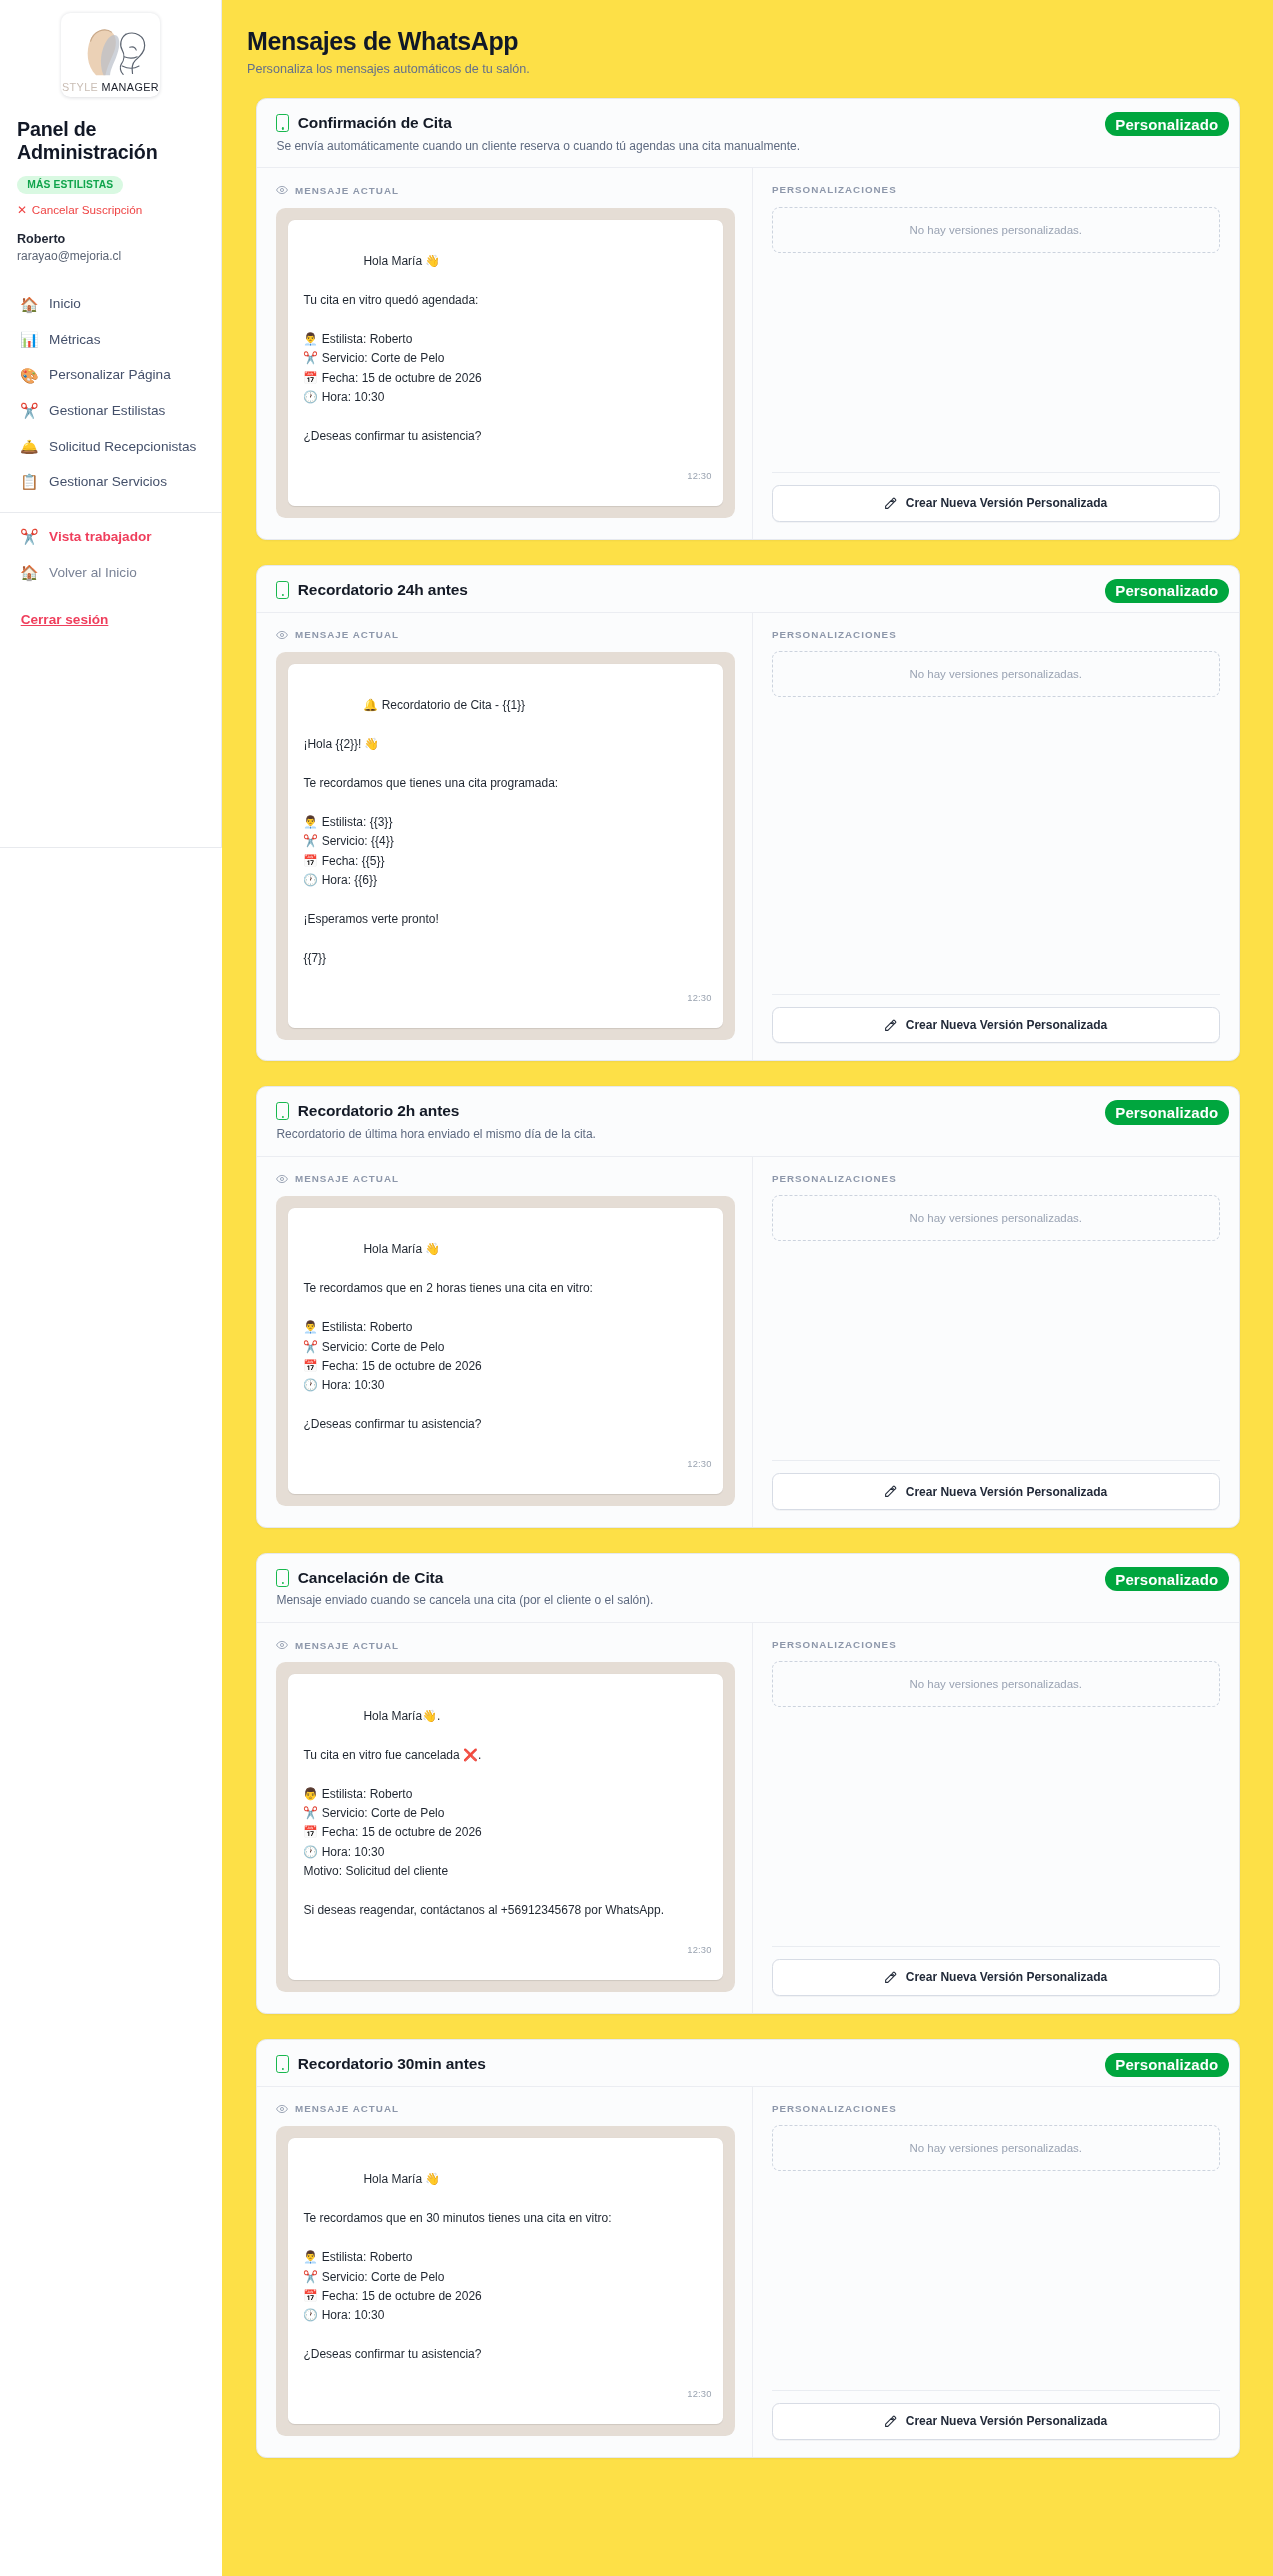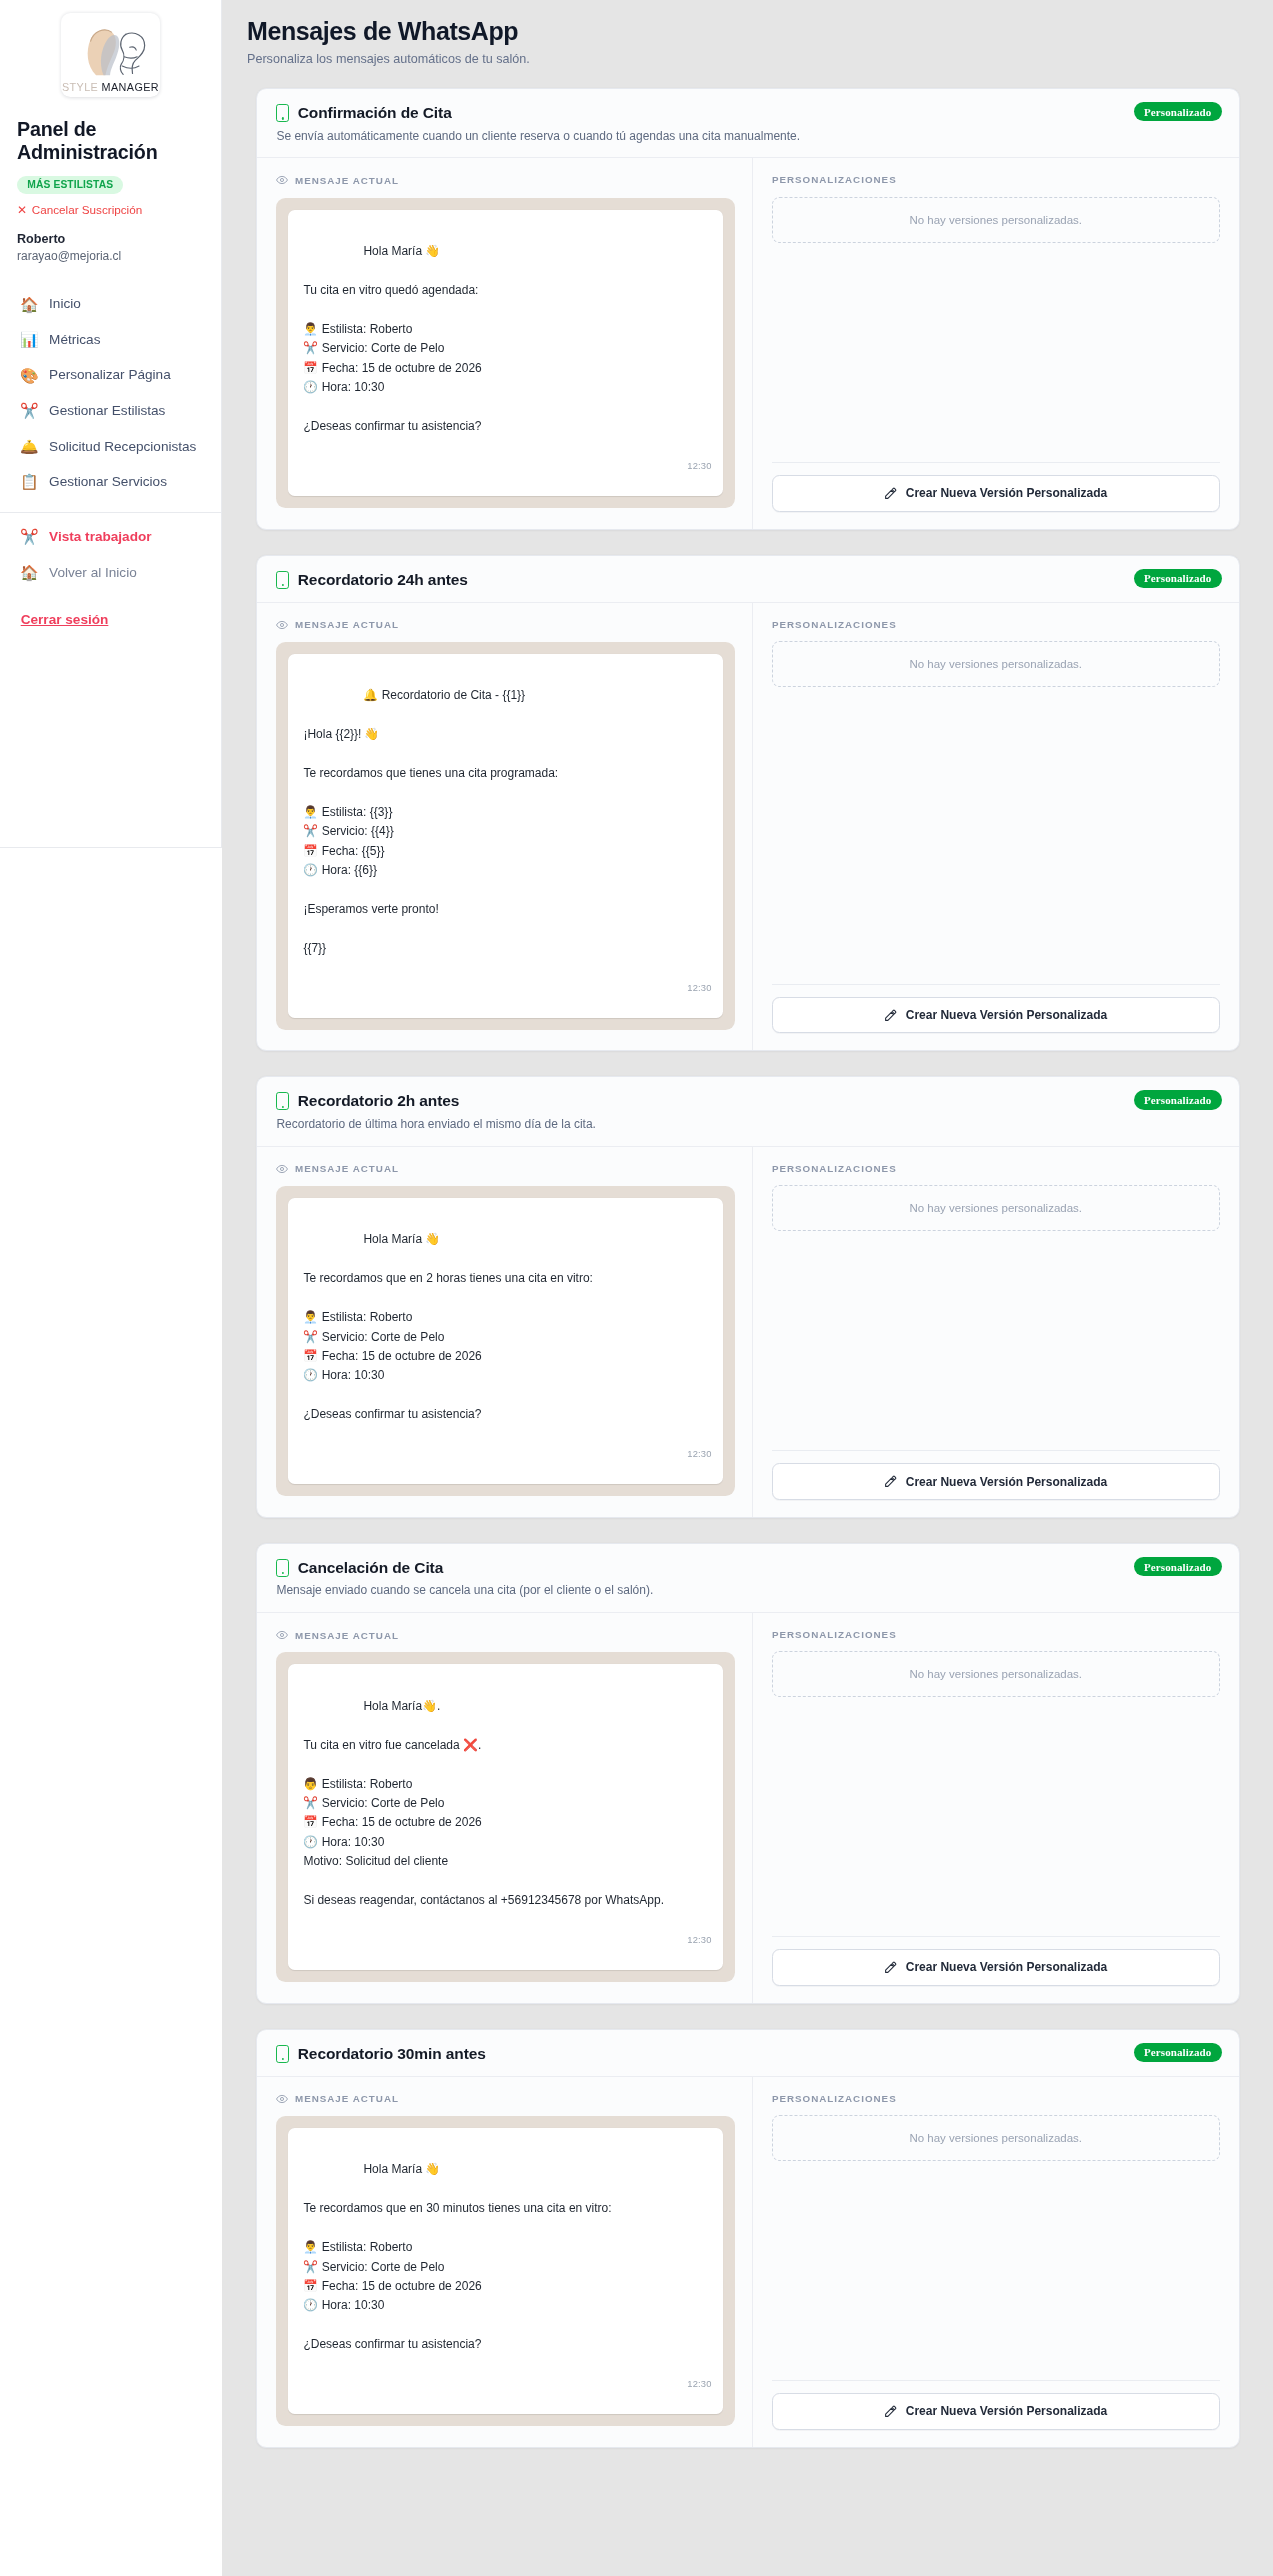--- a/index.html
+++ b/index.html
@@ -132,23 +132,23 @@
     font-size: 13.6px;
     font-weight: 600;
     color: #ef3e5c;
     cursor: pointer;
     text-decoration: underline;
   }
 
   
   .main {
     flex: 1 1 auto;
-    background: #e5e5e5;
+    background: #fde047;
     min-height: 2576px;
-    padding: 16px 25px 37px 0;
+    padding: 26px 25px 37px 0;
   }
   .main-inner { padding-left: 25px; }
 
   .page-head { margin-bottom: 22.5px; }
   .page-title {
     font-size: 25px;
     font-weight: 700;
     color: #101828;
     letter-spacing: -0.4px;
     line-height: 1.2;
@@ -203,30 +203,29 @@
   }
   .card-desc {
     margin-top: 5.6px;
     font-size: 12px;
     color: #5e6a80;
     line-height: 1.4;
   }
   .pill-personalizado {
     position: absolute;
     top: 13px;
-    right: 17px;
+    right: 10px;
     background: #00a63e;
     color: #ffffff;
-    font-size: 11px;
+    font-size: 15px;
     font-weight: 700;
     padding: 3.7px 10.3px;
     border-radius: 19px;
     letter-spacing: 0.1px;
     white-space: nowrap;
-    font-family: Liberation Serif, serif;
   }
 
   .card-body {
     display: flex;
     align-items: stretch;
     padding: 0;
   }
 
   .col-left {
     flex: 0 0 50.5%;

